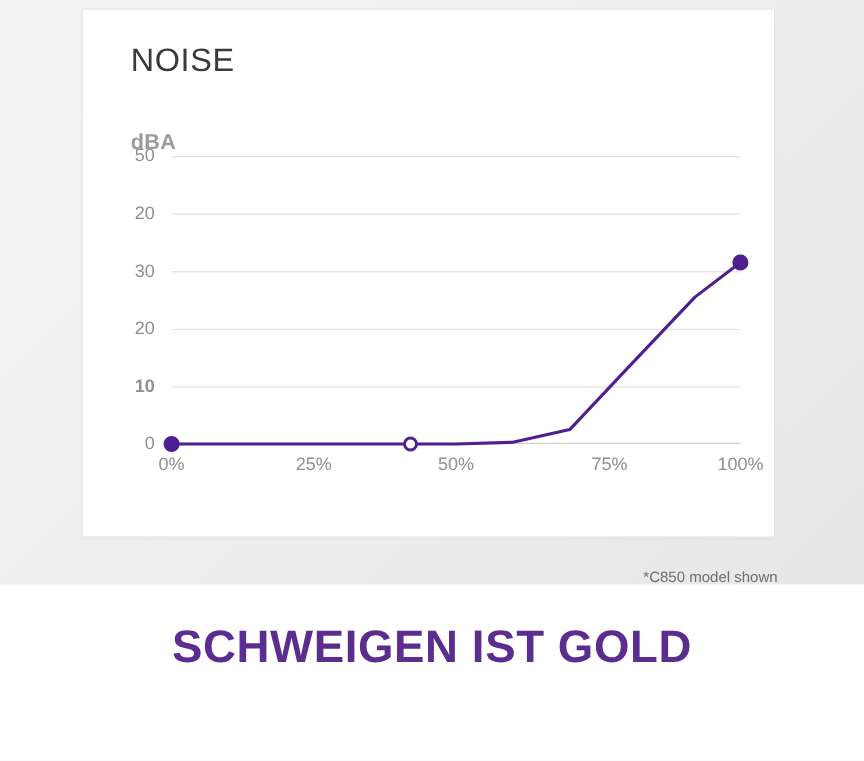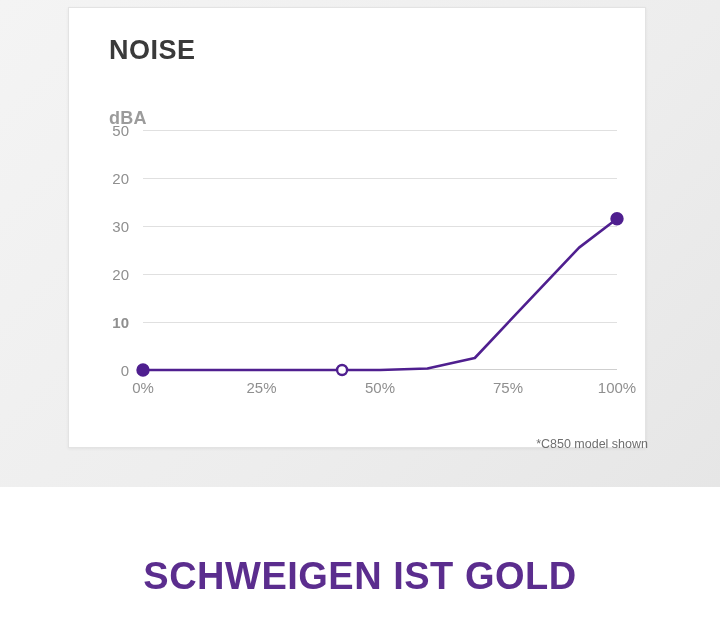--- a/index.html
+++ b/index.html
@@ -37,21 +37,21 @@
     background: #ffffff;
     border: 1px solid #e3e3e3;
     box-shadow: 0 1px 3px rgba(0,0,0,0.06);
     box-sizing: border-box;
   }
   .chart-title {
     position: absolute;
     left: 40px;
     top: 27px;
     font-size: 27px;
-    font-weight: bold;
+    font-weight: normal;
     letter-spacing: 0.5px;
     color: #3a3a3a;
   }
   .axis-unit {
     position: absolute;
     left: 40px;
     top: 100px;
     font-size: 18px;
     color: #9b9b9b;
     letter-spacing: 0.3px;
@@ -108,21 +108,21 @@
   }
   .series-svg {
     position: absolute;
     left: 0;
     top: 0;
     overflow: visible;
   }
   .footnote {
     position: absolute;
     right: 72px;
-    top: 437px;
+    top: 474px;
     font-size: 12.5px;
     color: #6f6f6f;
   }
   
   .bottom-area {
     position: absolute;
     left: 0;
     top: 487px;
     width: 720px;
     height: 147px;
@@ -130,21 +130,20 @@
   }
   .headline {
     position: absolute;
     top: 32px;
     width: 100%;
     text-align: center;
     font-size: 38px;
     font-weight: bold;
     letter-spacing: 0.5px;
     color: #5b2d8e;
-    margin-top: 36px;
   }
   .subcopy {
     position: absolute;
     top: 88px;
     left: 34px;
     width: 652px;
     text-align: center;
     font-size: 16.5px;
     line-height: 25px;
     color: #3c3c3c;

